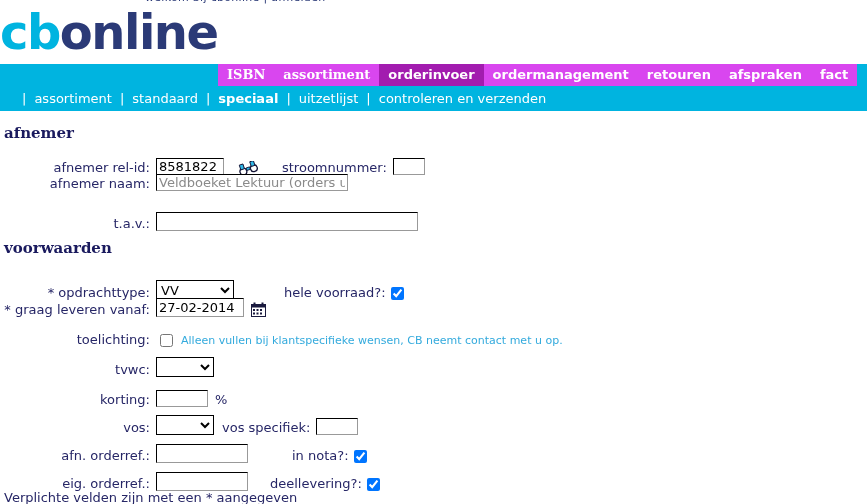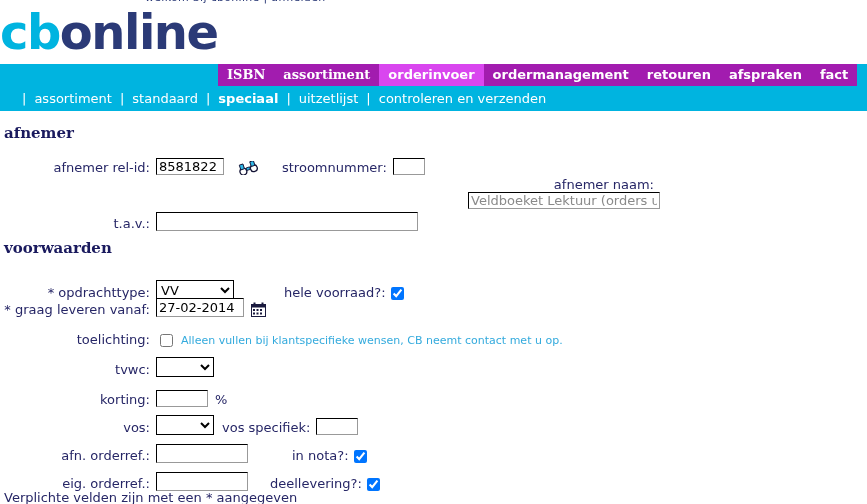--- a/index.html
+++ b/index.html
@@ -71,37 +71,37 @@
   .mainnav-inner {
     position: absolute;
     left: 218px;
     top: 0;
     height: 22px;
     display: flex;
     align-items: stretch;
     white-space: nowrap;
   }
   .mtab {
-    background: #a21caf;
+    background: #d946ef;
     color: #ffffff;
     font-size: 13px;
     font-weight: bold;
     line-height: 22px;
     padding: 0 9px;
     height: 22px;
     cursor: pointer;
     font-family: "DejaVu Serif", "Liberation Serif", serif;
   }
   .mtab.serif { font-family: "DejaVu Serif", "Liberation Serif", serif; }
   .mtab.sans {
     font-family: "DejaVu Sans", "Liberation Sans", sans-serif;
     font-weight: bold;
   }
   .mtab.active {
-    background: #d946ef;
+    background: #a21caf;
     color: #ffffff;
   }
 
   
   .subnav {
     position: absolute;
     left: 0;
     top: 86px;
     width: 867px;
     height: 25px;
@@ -300,21 +300,21 @@
               <rect x="2.6" y="1.6" width="3.8" height="5" fill="#2fb8e8" stroke="#111133" stroke-width="0.9"></rect>
               <rect x="13.6" y="1.6" width="3.8" height="5" fill="#2fb8e8" stroke="#111133" stroke-width="0.9"></rect>
               <rect x="8.2" y="6.4" width="3.6" height="2.6" fill="#2fb8e8" stroke="#111133" stroke-width="0.8"></rect>
             </g>
           </svg>
         </span>
         <span class="inline-lbl" style="margin-left:24px;">stroomnummer:</span>
         <input type="text" style="width: 32px; margin-left: 6px;" value="">
       </div>
 
-      <div class="row" style="position:absolute;left:0;top:66px;width:660px;flex-direction:column;">
+      <div class="row" style="position:absolute;left:0;top:54px;width:660px;">
         <div class="lbl">afnemer naam:</div>
         <input type="text" class="disabled" readonly="" style="width: 192px;" value="Veldboeket Lektuur (orders u">
       </div>
 
       <div class="row" style="position:absolute;left:0;top:94px;width:660px;">
         <div class="lbl">t.a.v.:</div>
         <input type="text" style="width: 262px; height: 19px;" value="">
       </div>
 
       <div class="section-title" style="position:absolute;left:4px;top:128px;">voorwaarden</div>

